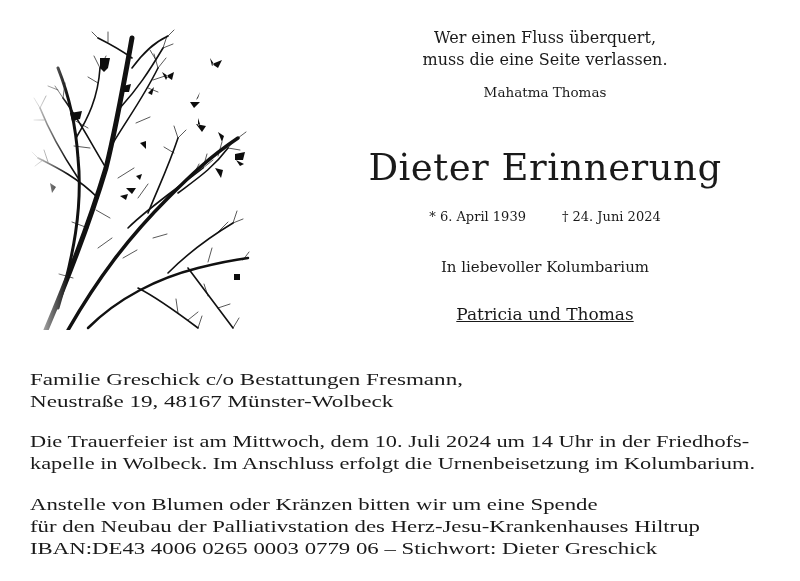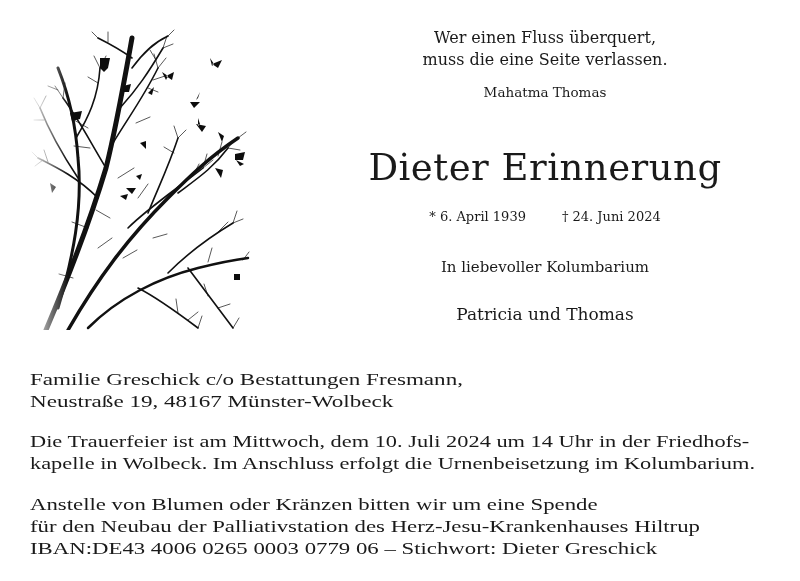--- a/index.html
+++ b/index.html
@@ -7,21 +7,21 @@
   .serif { font-family: "DejaVu Serif", "Liberation Serif", serif; }
   .cond { font-family: "Liberation Serif", "DejaVu Serif", serif; }
   #tree { position: absolute; left: 28px; top: 28px; width: 222px; height: 302px; }
   .center { position: absolute; left: 345px; width: 400px; text-align: center; }
   #quote { top: 27px; font-size: 16px; line-height: 22px; }
   #author { top: 84px; font-size: 13.5px; }
   #name { top: 146px; font-size: 37px; letter-spacing: 0.5px; }
   #dates { top: 201px; font-size: 13px; word-spacing: 0; margin-top: 8px; }
   #dates .gap { display: inline-block; width: 36px; }
   #memory { top: 258px; font-size: 15px; }
-  #mourners { top: 304px; font-size: 17px; }
+  #mourners { top: 304px; font-size: 17px; text-decoration: underline; }
   .block { position: absolute; left: 30px; width: 760px; font-size: 17.5px; line-height: 22px; transform-origin: left top; }
   #address { top: 368px; }
   #ceremony { top: 430px; }
   #donation { top: 493px; }
   .line { white-space: nowrap; display: block; }
 </style>
 </head>
 <body>
 
 <svg id="tree" viewBox="0 0 222 302" xmlns="http://www.w3.org/2000/svg">

